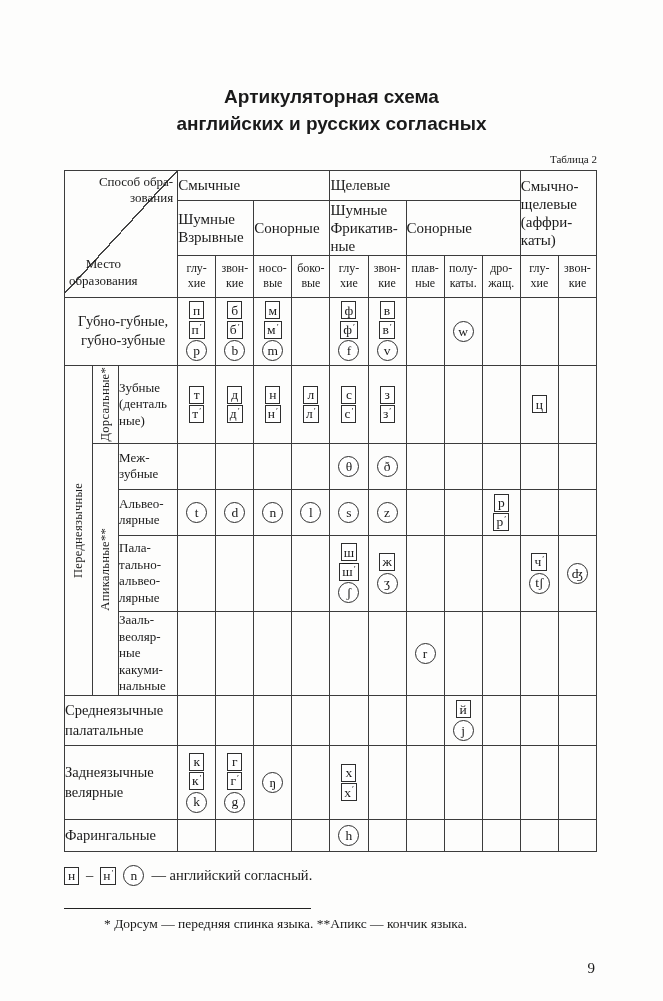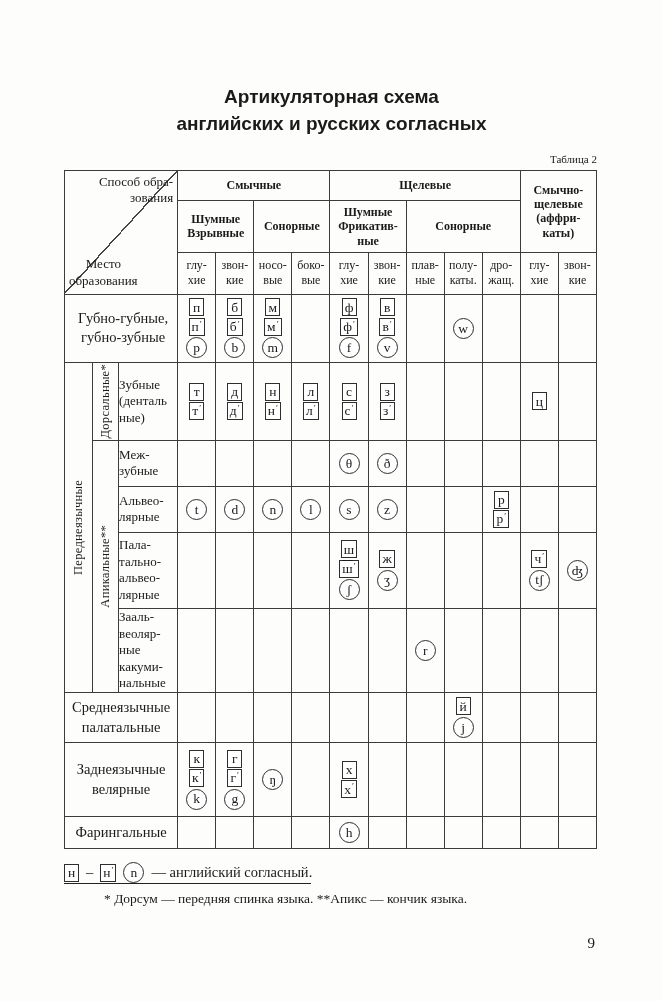--- a/index.html
+++ b/index.html
@@ -12,37 +12,37 @@
   .pre { white-space:pre-line; }
   .title { text-align:center; font-family:"Liberation Sans","DejaVu Sans",sans-serif;
            font-weight:bold; font-size:19px; line-height:1.42; }
   .caption { text-align:right; font-size:11px; margin:15px 2px 5px 0; }
 
   table.schema { border-collapse:collapse; table-layout:fixed; width:533px;
                  border:1.5px solid #333; }
   table.schema td { border:1px solid #3c3c3c; padding:0; background:#fdfdfc; }
 
   
-  .gh { text-align:center; font-size:12px; line-height:1.2; vertical-align:middle;font-weight:bold; }
+  .gh { font-size:15px; line-height:1.2; vertical-align:middle; }
   .lh { text-align:center; font-size:12px; line-height:1.3; vertical-align:middle; }
 
   
   .diag { vertical-align:top; }
   .diag-inner { position:relative; width:100%; height:122px;
     background:linear-gradient(to bottom right,
       transparent calc(50% - 0.7px), #444 calc(50% - 0.7px),
       #444 calc(50% + 0.7px), transparent calc(50% + 0.7px)); }
   .diag-top { position:absolute; top:3px; right:4px; text-align:right;
               font-size:13px; line-height:1.25; }
   .diag-bottom { position:absolute; bottom:4px; left:4px; text-align:center;
               font-size:13px; line-height:1.25; }
 
   
   .rowlabel { font-size:14.5px; line-height:1.35; padding:2px 2px 2px 4px;
-              text-align:center; vertical-align:middle; }
+              text-align:left; vertical-align:middle; }
   .rowlabel.center { text-align:center; padding-left:4px; }
   .sublabel { font-size:13px; line-height:1.28; padding:2px 1px 2px 4px;
               text-align:left; vertical-align:middle; }
   .vcell { text-align:center; vertical-align:middle; }
   .vert { writing-mode:vertical-rl; transform:rotate(180deg);
           margin:0 auto; font-size:12.5px; letter-spacing:0.3px; }
 
   
   td.pc { text-align:center; vertical-align:middle; padding:1px 0; }
   .ph { display:flex; align-items:center; justify-content:center;
@@ -50,21 +50,21 @@
         border:1px solid #2e2e2e; font-size:13.5px; line-height:1;
         height:18px; min-width:15px; padding:0 2px; background:#fff; }
   .ph.circle { border-radius:50%; height:21px; min-width:21px; padding:0 2px; }
   .ph .prime { font-size:9px; line-height:1; align-self:flex-start;
                margin:1px 0 0 1px; }
   .ov { text-decoration:overline; }
 
   .legend { display:flex; align-items:center; gap:7px; margin-top:13px;
             font-size:14.5px; }
   .legend .ph { margin:0; }
-  .footnote { font-size:13.5px; }
+  .footnote { margin-top:22px; font-size:13.5px; }
   .fn-rule { width:247px; border-top:1.5px solid #222; margin-bottom:7px; }
   .fn-text { padding-left:40px; }
   .pagenum { text-align:right; margin-top:28px; font-size:15px; padding-right:4px; }
 </style>
 </head>
 <body>
 
 <div class="page">
 
   <div class="title">

